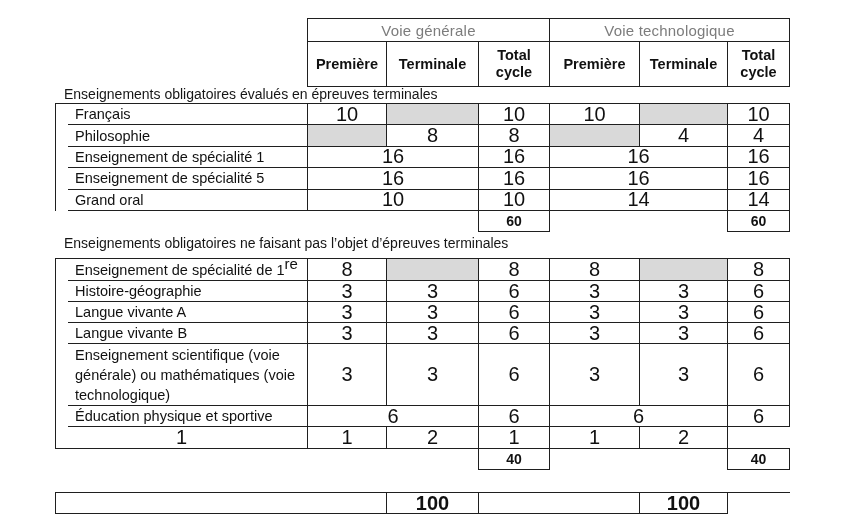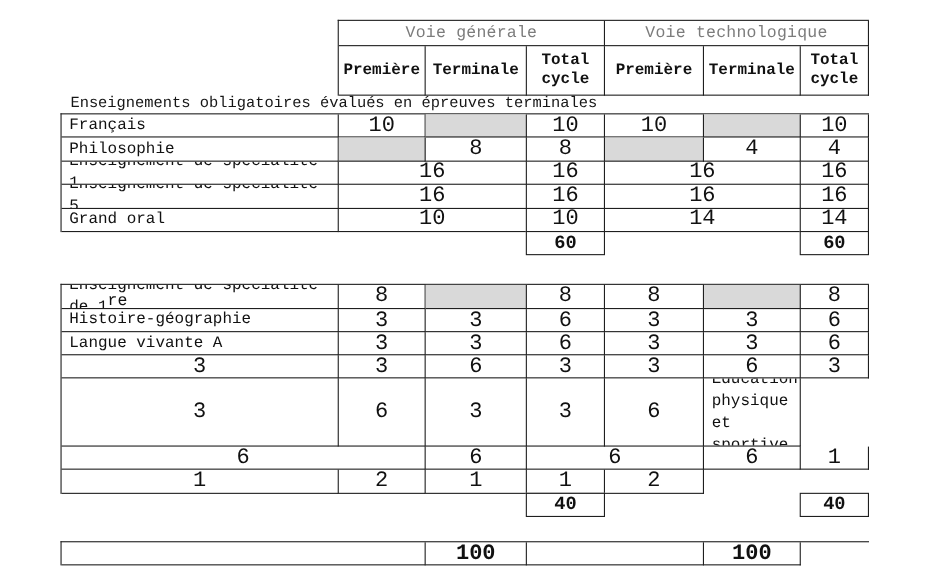--- a/index.html
+++ b/index.html
@@ -3,40 +3,40 @@
 <meta charset="utf-8">
 <style>
   :root {
     --grid-line: #1f1f1f;
     --shaded-cell: #d9d9d9;
     --header-group-text: #7c7c7c;
     --background: #ffffff;
   }
   html, body { margin: 0; padding: 0; background: var(--background); }
   body { font-family: "Liberation Sans", sans-serif; color: #111; }
-  .canvas { position: relative; width: 850px; height: 529px; background: var(--background); overflow: hidden; font-family: Liberation Mono, monospace; }
+  .canvas { position: relative; width: 850px; height: 529px; background: var(--background); overflow: hidden; }
 
   .grid { position: absolute; display: grid; border-top: 1px solid var(--grid-line); border-left: 1px solid var(--grid-line); background: var(--background); }
   .grid > .cell { box-sizing: border-box; border-right: 1px solid var(--grid-line); border-bottom: 1px solid var(--grid-line); display: flex; align-items: center; justify-content: center; overflow: hidden; }
 
   .header-grid { left: 307px; top: 18px; grid-template-columns: 79px 92px 71px 90px 88px 62px; grid-template-rows: 23px 45px; }
   .cell.group { grid-column: span 3; color: var(--header-group-text); font-size: 15px; letter-spacing: 0.2px; }
   .cell.colhead { font-weight: bold; font-size: 14.5px; text-align: center; line-height: 1.15; }
 
   .body-grid { left: 55px; grid-template-columns: 252px 79px 92px 71px 90px 88px 62px; }
-  .cell.label { justify-content: flex-start; text-align: left; padding: 1px 4px 1px 7px; font-size: 14.5px; line-height: 1.38; }
+  .cell.label { justify-content: flex-start; text-align: left; padding: 1px 4px 1px 7px; font-size: 14.5px; line-height: 1.38; margin-left: 12px; }
   .cell.num { font-size: 20px; }
   .cell.shaded { background: var(--shaded-cell); }
   .span2 { grid-column: span 2; }
   .bold { font-weight: bold; }
   sup { font-size: 15px; line-height: 0; }
 
   .section-title { position: absolute; left: 64px; font-size: 14px; color: #161616; white-space: nowrap; text-align: center; }
 
-  .subtotal-box { position: absolute; box-sizing: border-box; border: 1px solid var(--grid-line); background: var(--background); display: flex; align-items: center; justify-content: center; font-weight: bold; font-size: 17px; }
+  .subtotal-box { position: absolute; box-sizing: border-box; border: 1px solid var(--grid-line); background: var(--background); display: flex; align-items: center; justify-content: center; font-weight: bold; font-size: 14px; }
 </style>
 </head>
 <body>
 
 <div class="canvas">
 
   <div class="grid header-grid">
     <div class="cell group">Voie générale</div>
     <div class="cell group">Voie technologique</div>
     <div class="cell colhead">Première</div>
@@ -82,20 +82,21 @@
     <div class="cell label">Grand oral</div>
     <div class="cell num span2">10</div>
     <div class="cell num">10</div>
     <div class="cell num span2">14</div>
     <div class="cell num">14</div>
   </div>
 
   <div class="subtotal-box" style="left:478px; top:210px; width:72px; height:22px;">60</div>
   <div class="subtotal-box" style="left:727px; top:210px; width:63px; height:22px;">60</div>
 
+  <div class="section-title" style="top:235px;">Enseignements obligatoires ne faisant pas l’objet d’épreuves terminales</div>
 
   <div class="grid body-grid" style="top:258px; grid-template-rows: 22px 21px 21px 21px 62px 21px 22px;">
 
     <div class="cell label">
         <span><span>Enseignement de spécialité de 1</span><sup>re</sup></span>
       </div>
     <div class="cell num">8</div>
     <div class="cell shaded"></div>
     <div class="cell num">8</div>
     <div class="cell num">8</div>
@@ -111,27 +112,29 @@
     <div class="cell num">6</div>
 
     <div class="cell label">Langue vivante A</div>
     <div class="cell num">3</div>
     <div class="cell num">3</div>
     <div class="cell num">6</div>
     <div class="cell num">3</div>
     <div class="cell num">3</div>
     <div class="cell num">6</div>
 
+    <div class="cell label">Langue vivante B</div>
     <div class="cell num">3</div>
     <div class="cell num">3</div>
     <div class="cell num">6</div>
     <div class="cell num">3</div>
     <div class="cell num">3</div>
     <div class="cell num">6</div>
 
+    <div class="cell label">Enseignement scientifique (voie générale) ou mathématiques (voie technologique)</div>
     <div class="cell num">3</div>
     <div class="cell num">3</div>
     <div class="cell num">6</div>
     <div class="cell num">3</div>
     <div class="cell num">3</div>
     <div class="cell num">6</div>
 
     <div class="cell label">Éducation physique et sportive</div>
     <div class="cell num span2">6</div>
     <div class="cell num">6</div>

